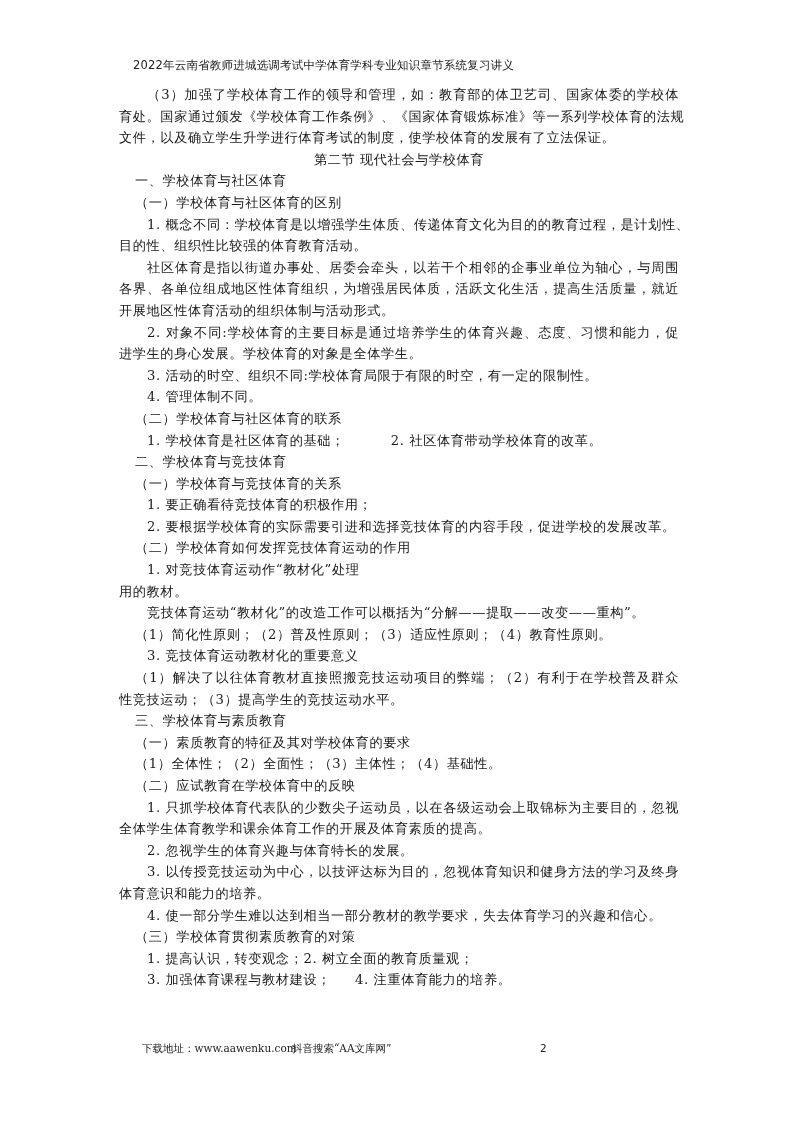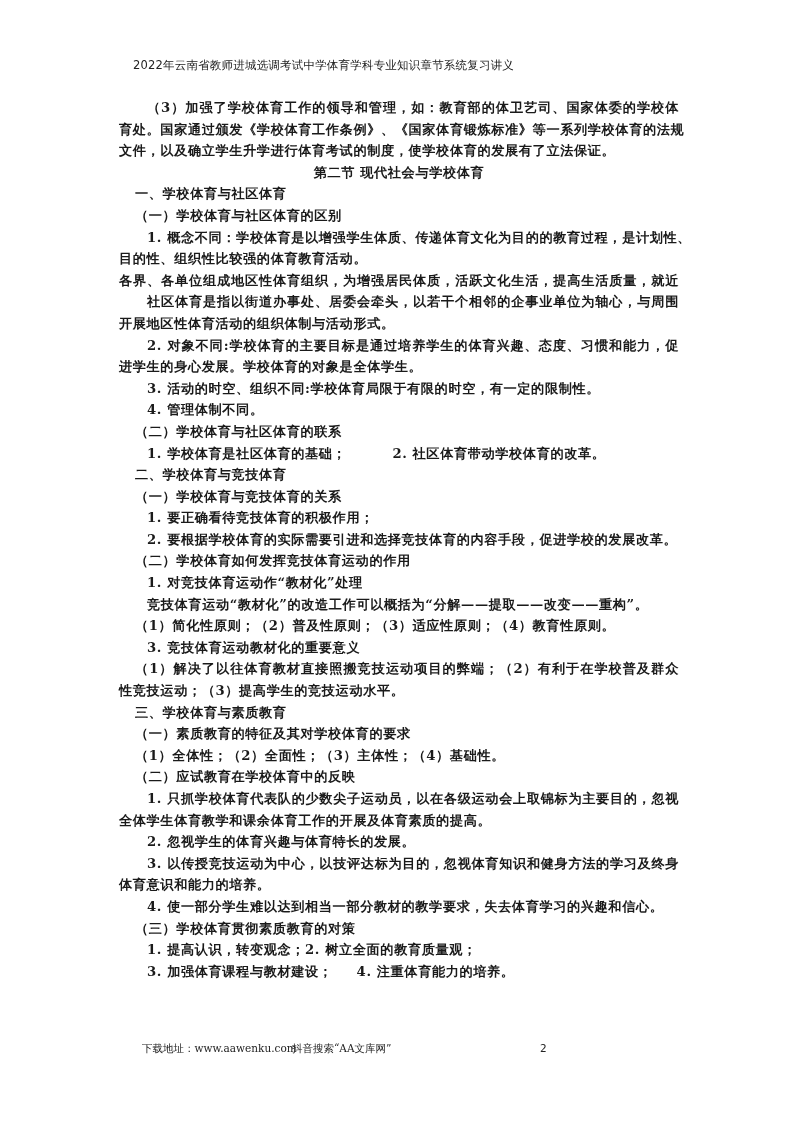--- a/index.html
+++ b/index.html
@@ -1,20 +1,20 @@
 <!DOCTYPE html>
 <html><head>
 <meta charset="utf-8">
 <style>
   html, body { margin: 0; padding: 0; background: #ffffff; }
   body { width: 793px; height: 1122px; position: relative; overflow: hidden;
          font-family: "DejaVu Serif", "Liberation Serif", serif; color: #1a1a1a; }
   .header { position: absolute; left: 133px; top: 58px; font-size: 11.5px;
             font-family: "DejaVu Sans", "Liberation Sans", sans-serif; color: #222; letter-spacing: 0.2px; text-align: right; }
-  .body { position: absolute; left: 119px; top: 97px; width: 560px; font-weight: bold; }
+  .body { position: absolute; left: 119px; top: 84px; width: 560px; }
   .ln { font-size: 13.2px; line-height: 21.6px; height: 21.6px; white-space: nowrap; letter-spacing: 0.6px; }
   .ind { padding-left: 28px; }
   .ind1 { padding-left: 16px; }
   .center { text-align: center; padding-left: 0; }
   .justify { text-align: justify; text-align-last: justify; }
   .gap { display: inline-block; width: 46px; }
   .gap2 { display: inline-block; width: 24px; }
   .footer { position: absolute; top: 1042px; left: 142px; width: 420px; font-size: 10.5px; color: #222; }
   .footer .dl { position: absolute; left: 0; white-space: nowrap; }
   .footer .dy { position: absolute; left: 150px; white-space: nowrap; }
@@ -27,37 +27,38 @@
 
 <div class="body">
   <div class="ln ind justify">（3）加强了学校体育工作的领导和管理，如：教育部的体卫艺司、国家体委的学校体</div>
   <div class="ln justify">育处。国家通过颁发《学校体育工作条例》、《国家体育锻炼标准》等一系列学校体育的法规</div>
   <div class="ln">文件，以及确立学生升学进行体育考试的制度，使学校体育的发展有了立法保证。</div>
   <div class="ln center">第二节  现代社会与学校体育</div>
   <div class="ln ind1">一、学校体育与社区体育</div>
   <div class="ln ind1">（一）学校体育与社区体育的区别</div>
   <div class="ln ind justify">1. 概念不同：学校体育是以增强学生体质、传递体育文化为目的的教育过程，是计划性、</div>
   <div class="ln">目的性、组织性比较强的体育教育活动。</div>
+  <div class="ln ind justify">社区体育是指以街道办事处、居委会牵头，以若干个相邻的企事业单位为轴心，与周围</div>
   <div class="ln justify">各界、各单位组成地区性体育组织，为增强居民体质，活跃文化生活，提高生活质量，就近</div>
-  <div class="ln ind justify">社区体育是指以街道办事处、居委会牵头，以若干个相邻的企事业单位为轴心，与周围</div>
   <div class="ln">开展地区性体育活动的组织体制与活动形式。</div>
   <div class="ln ind justify">2. 对象不同:学校体育的主要目标是通过培养学生的体育兴趣、态度、习惯和能力，促</div>
   <div class="ln">进学生的身心发展。学校体育的对象是全体学生。</div>
   <div class="ln ind">3. 活动的时空、组织不同:学校体育局限于有限的时空，有一定的限制性。</div>
   <div class="ln ind">4. 管理体制不同。</div>
   <div class="ln ind1">（二）学校体育与社区体育的联系</div>
   <div class="ln ind">
     <span>1. 学校体育是社区体育的基础；</span><span class="gap"></span><span>2. 社区体育带动学校体育的改革。</span>
   </div>
   <div class="ln ind1">二、学校体育与竞技体育</div>
   <div class="ln ind1">（一）学校体育与竞技体育的关系</div>
   <div class="ln ind">1. 要正确看待竞技体育的积极作用；</div>
   <div class="ln ind">2. 要根据学校体育的实际需要引进和选择竞技体育的内容手段，促进学校的发展改革。</div>
   <div class="ln ind1">（二）学校体育如何发挥竞技体育运动的作用</div>
   <div class="ln ind">1. 对竞技体育运动作“教材化”处理</div>
+  <div class="ln">用的教材。</div>
   <div class="ln ind">竞技体育运动“教材化”的改造工作可以概括为“分解——提取——改变——重构”。</div>
   <div class="ln ind1">（1）简化性原则；（2）普及性原则；（3）适应性原则；（4）教育性原则。</div>
   <div class="ln ind">3. 竞技体育运动教材化的重要意义</div>
   <div class="ln ind1 justify">（1）解决了以往体育教材直接照搬竞技运动项目的弊端；（2）有利于在学校普及群众</div>
   <div class="ln">性竞技运动；（3）提高学生的竞技运动水平。</div>
   <div class="ln ind1">三、学校体育与素质教育</div>
   <div class="ln ind1">（一）素质教育的特征及其对学校体育的要求</div>
   <div class="ln ind1">（1）全体性；（2）全面性；（3）主体性；（4）基础性。</div>
   <div class="ln ind1">（二）应试教育在学校体育中的反映</div>
   <div class="ln ind justify">1. 只抓学校体育代表队的少数尖子运动员，以在各级运动会上取锦标为主要目的，忽视</div>

